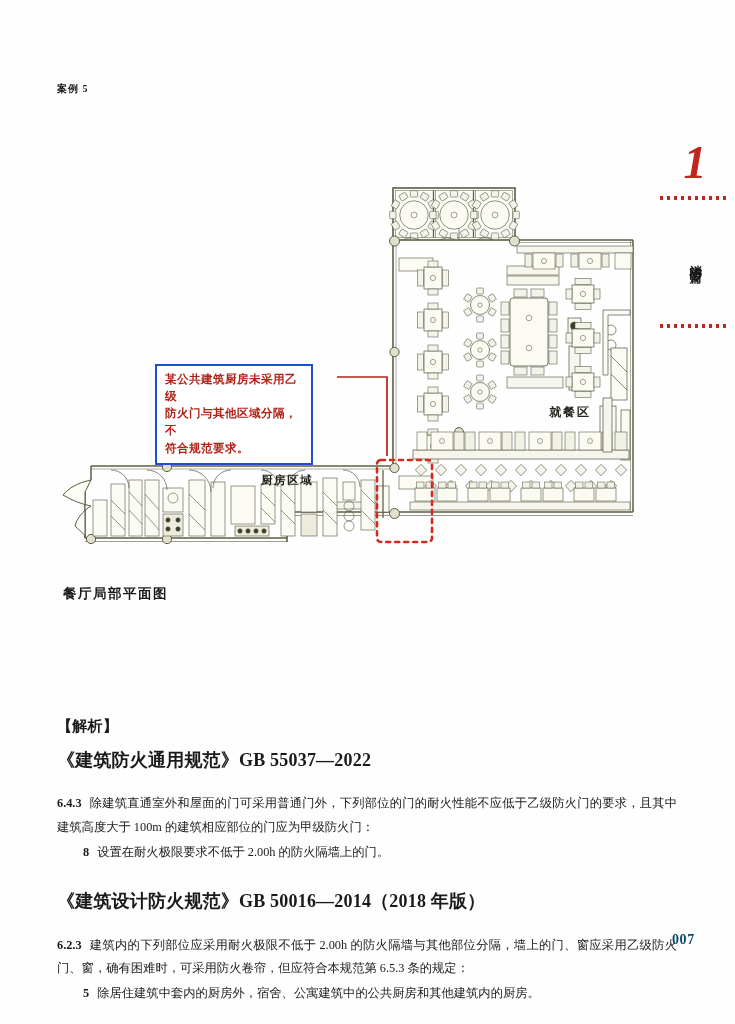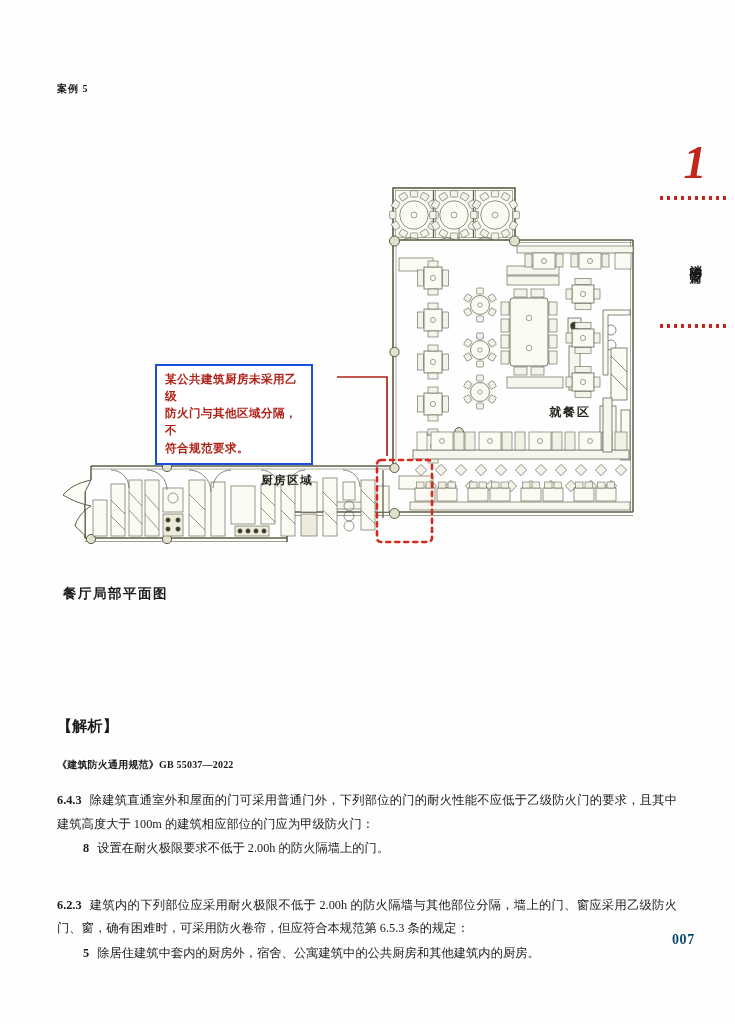--- a/index.html
+++ b/index.html
@@ -103,22 +103,22 @@
     line-height: 1.92;
   }
   .an-heading {
     font-weight: bold;
     font-size: 15px;
     letter-spacing: 0.3px;
     font-family: Liberation Serif, serif;
   }
   .an-standard {
     font-weight: bold;
-    font-size: 10px;
-    margin-top: 14px;
+    font-size: 18px;
+    margin-top: 2px;
     letter-spacing: 0.2px;
   }
   .an-clause {
     margin-top: 15px;
     text-indent: 0;
     text-align: justify;
   }
   .an-clause .cnum {
     font-weight: bold;
     margin-right: 8px;
@@ -634,20 +634,21 @@
   <div class="an-standard">《建筑防火通用规范》GB 55037—2022</div>
   <div class="an-clause">
     <span class="cnum">6.4.3</span><span>除建筑直通室外和屋面的门可采用普通门外，下列部位的门的耐火性能不应低于乙级防火门的要求，且其中建筑高度大于 100m 的建筑相应部位的门应为甲级防火门：</span>
   </div>
   <div class="an-sub">
     <span class="snum">8</span><span>设置在耐火极限要求不低于 2.00h 的防火隔墙上的门。</span>
   </div>
 
   <div class="an-gap"></div>
 
+  <div class="an-standard">《建筑设计防火规范》GB 50016—2014（2018 年版）</div>
   <div class="an-clause">
     <span class="cnum">6.2.3</span><span>建筑内的下列部位应采用耐火极限不低于 2.00h 的防火隔墙与其他部位分隔，墙上的门、窗应采用乙级防火门、窗，确有困难时，可采用防火卷帘，但应符合本规范第 6.5.3 条的规定：</span>
   </div>
   <div class="an-sub">
     <span class="snum">5</span><span>除居住建筑中套内的厨房外，宿舍、公寓建筑中的公共厨房和其他建筑内的厨房。</span>
   </div>
 </div>
 
 <div id="page-number">007</div>
 

